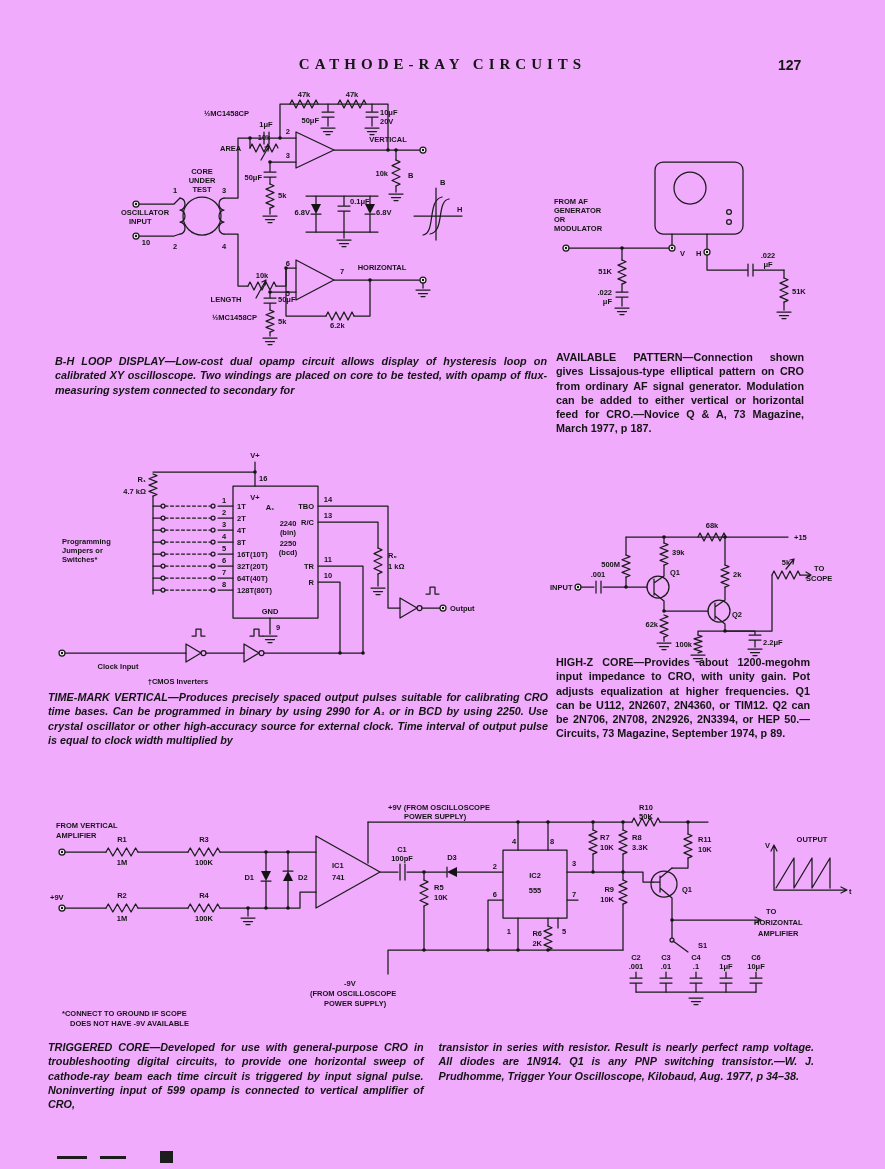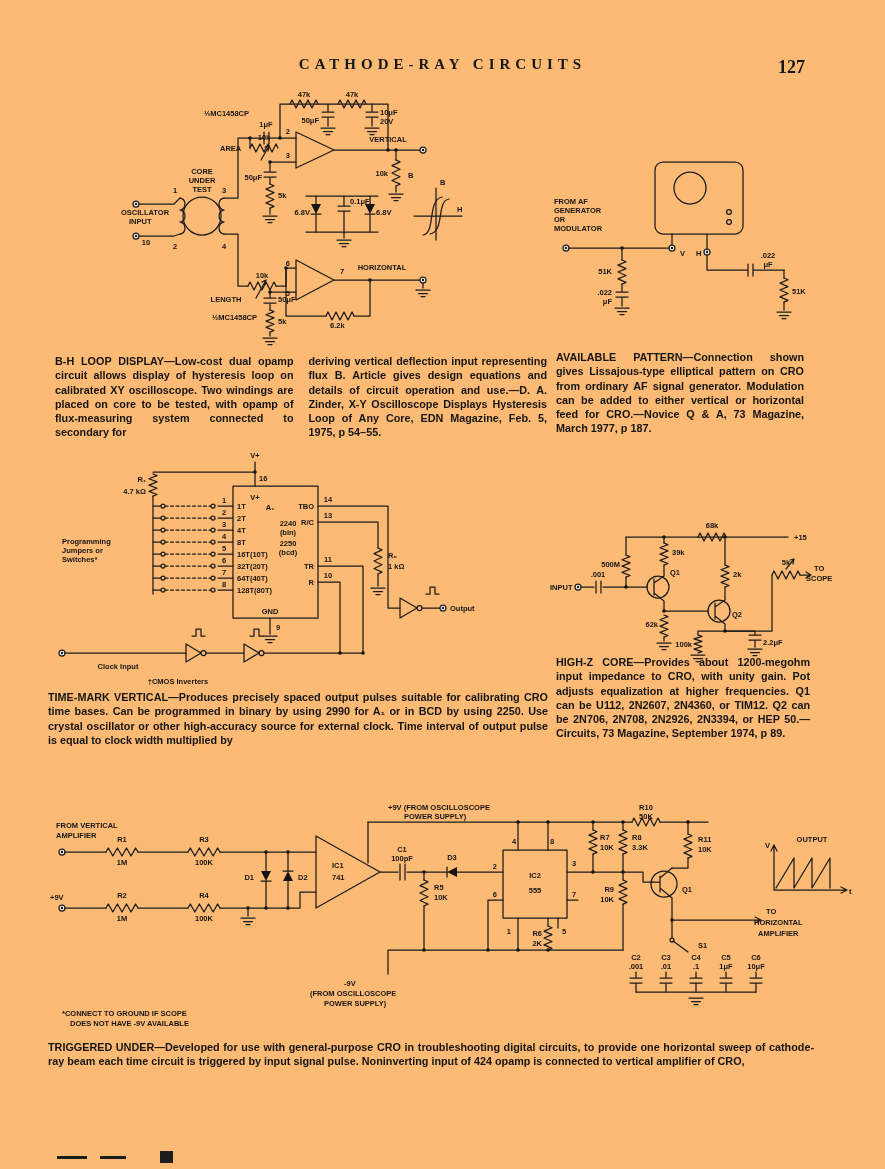--- a/index.html
+++ b/index.html
@@ -1,24 +1,24 @@
 <!DOCTYPE html>
 <html><head>
 <meta charset="utf-8">
 <style>
   * { margin:0; padding:0; box-sizing:border-box; }
   html,body { background:#d8d8d4; }
-  .page { position:relative; width:885px; height:1169px; margin:0 auto; background:#fdba74;
+  .page { position:relative; width:885px; height:1169px; margin:0 auto; background:#f0abfc;
           font-family:"Liberation Sans", sans-serif; color:#161616; overflow:hidden; }
   .abs { position:absolute; }
   .header-title { font-family:"Liberation Serif", serif; font-weight:bold; font-size:15px;
                   letter-spacing:5px; text-align:center; width:885px; }
-  .pageno { font-family:Liberation Serif, serif; font-weight:bold; font-size:18px; }
+  .pageno { font-family:Liberation Sans, sans-serif; font-weight:bold; font-size:14px; }
   .caption { font-size:10.8px; font-weight:bold; line-height:1.32; text-align:justify; color:#141414; }
-  .cols { display:flex; gap:15px; }
+  .cols { display:flex; gap:15px;font-style:italic; }
   .cols .col { flex:1; }
   .schem { position:absolute; overflow:visible; }
   .schem text { font-family:"Liberation Sans", sans-serif; font-weight:bold; fill:#141414; font-size:7.5px; }
   .w { stroke:#1b1b1b; stroke-width:1.25; fill:none; stroke-linecap:round; stroke-linejoin:round; }
   .w .dash { stroke-dasharray:3,2.5; }
   .dots circle { fill:#141414; stroke:none; }
   .artifact { background:#1d1d1d; position:absolute; }
 </style>
 </head>
 <body>
@@ -197,21 +197,20 @@
       <text x="216" y="119" text-anchor="middle">μF</text>
       <text x="240" y="146">51K</text>
       <text x="128" y="108">V</text>
       <text x="144" y="108">H</text>
     </g>
   </svg>
 
   <div class="caption abs" style="left:55px;top:354px;width:492px">
     <div class="cols">
       <p class="col"><b>B-H LOOP DISPLAY</b><span>—Low-cost dual opamp circuit allows display of hysteresis loop on calibrated XY oscilloscope. Two windings are placed on core to be tested, with opamp of flux-measuring system connected to secondary for</span></p>
-      <p class="col"><span>deriving vertical deflection input representing flux B. Article gives design equations and details of circuit operation and use.—D. A. Zinder, X-Y Oscilloscope Displays Hysteresis Loop of Any Core, EDN Magazine, Feb. 5, 1975, p 54–55.</span></p>
     </div>
   </div>
 
   <div class="caption abs" style="left:556px;top:350px;width:248px">
     <b>AVAILABLE PATTERN</b><span>—Connection shown gives Lissajous-type elliptical pattern on CRO from ordinary AF signal generator. Modulation can be added to either vertical or horizontal feed for CRO.—Novice Q &amp; A, 73 Magazine, March 1977, p 187.</span>
   </div>
 
   <svg class="schem" width="420" height="245" viewBox="0 0 420 245" style="left:48px;top:448px">
     <g class="w">
       <path d="M207,14 V38 M207,24 H105"></path>
@@ -534,21 +533,22 @@
       <text x="648" y="169" text-anchor="middle" font-size="7">.1</text>
       <text x="678" y="160" text-anchor="middle" font-size="7">C5</text>
       <text x="678" y="169" text-anchor="middle" font-size="7">1μF</text>
       <text x="708" y="160" text-anchor="middle" font-size="7">C6</text>
       <text x="708" y="169" text-anchor="middle" font-size="7">10μF</text>
     </g>
   </svg>
 
   <div class="caption abs" style="left:48px;top:1040px;width:766px">
     <div class="cols">
-      <p class="col"><b>TRIGGERED UNDER</b><span>—Developed for use with general-purpose CRO in troubleshooting digital circuits, to provide one horizontal sweep of cathode-ray beam each time circuit is triggered by input signal pulse. Noninverting input of 424 opamp is connected to vertical amplifier of CRO,</span></p>
+      <p class="col"><b>TRIGGERED CORE</b><span>—Developed for use with general-purpose CRO in troubleshooting digital circuits, to provide one horizontal sweep of cathode-ray beam each time circuit is triggered by input signal pulse. Noninverting input of 599 opamp is connected to vertical amplifier of CRO,</span></p>
+      <p class="col"><span>transistor in series with resistor. Result is nearly perfect ramp voltage. All diodes are 1N914. Q1 is any PNP switching transistor.—W. J. Prudhomme, Trigger Your Oscilloscope, Kilobaud, Aug. 1977, p 34–38.</span></p>
     </div>
   </div>
 
   <div class="artifact" style="left:57px;top:1156px;width:30px;height:3px"></div>
   <div class="artifact" style="left:100px;top:1156px;width:26px;height:3px"></div>
   <div class="artifact" style="left:160px;top:1151px;width:13px;height:12px"></div>
 
 </div>
 
 </body></html>

